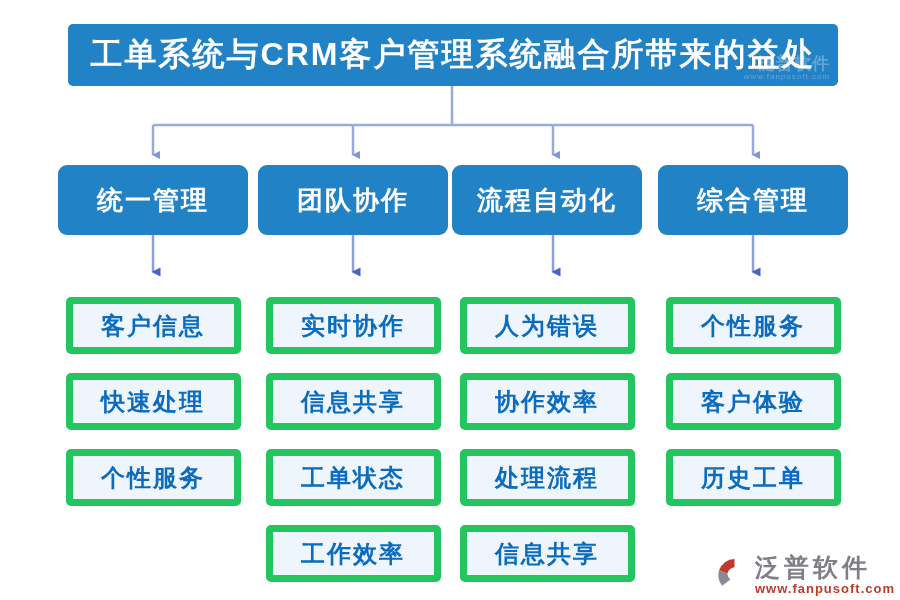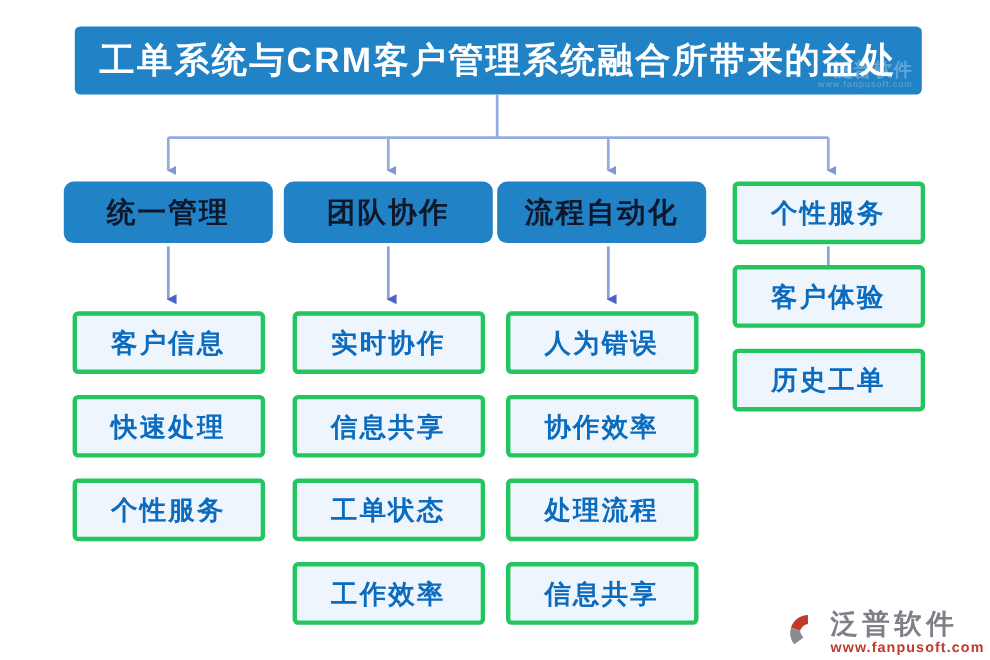--- a/index.html
+++ b/index.html
@@ -29,29 +29,29 @@
   .title-watermark .wm-url{font-size:8px;letter-spacing:1px;}
   
   .connectors{position:absolute;left:0;top:0;width:900px;height:600px;pointer-events:none;}
   
   .col{
     position:absolute;top:165px;width:190px;
     display:flex;flex-direction:column;align-items:center;
   }
   .col.c1{left:58px}.col.c2{left:258px}.col.c3{left:452px}.col.c4{left:658px}
   .branch-header{
-    width:190px;height:56px;box-sizing:border-box;
+    width:190px;height:70px;box-sizing:border-box;
     background:#2182c6;border-radius:9px;
     display:flex;align-items:center;justify-content:center;
-    color:#0f172a;font-size:26px;font-weight:bold;letter-spacing:2px;
+    color:#ffffff;font-size:26px;font-weight:bold;letter-spacing:2px;
     margin-bottom:62px;white-space:nowrap;font-family:Liberation Mono, monospace;
   }
   .child-box{
     width:175px;height:57px;box-sizing:border-box;
-    background:#eef5fc;border:4px solid #22c55e;border-radius:5px;
+    background:#eef5fc;border:7px solid #22c55e;border-radius:5px;
     display:flex;align-items:center;justify-content:center;
     color:#0b6bbe;font-size:24px;font-weight:bold;letter-spacing:2px;
     margin-bottom:19px;white-space:nowrap;
   }
   
   .logo{
     position:absolute;right:5px;bottom:5px;
     display:flex;align-items:center;
   }
   .logo-icon{width:37px;height:37px;margin-right:2px;flex:0 0 auto;}
@@ -114,20 +114,21 @@
 
   <div class="col c3">
     <div class="branch-header">流程自动化</div>
     <div class="child-box">人为错误</div>
     <div class="child-box">协作效率</div>
     <div class="child-box">处理流程</div>
     <div class="child-box">信息共享</div>
   </div>
 
   <div class="col c4">
+    <div class="branch-header">综合管理</div>
     <div class="child-box">个性服务</div>
     <div class="child-box">客户体验</div>
     <div class="child-box">历史工单</div>
   </div>
 
   <div class="logo">
     <span class="logo-icon">
       <svg viewBox="0 0 36 36" width="37" height="37">
         <path d="M18,2 A16,16 0 0,0 3,13 L11,16 A9,9 0 0,1 18,10 Z" fill="#c0392b"></path>
         <path d="M3,13 A16,16 0 0,0 6,28 L14,22 A9,9 0 0,1 11,16 Z" fill="#8a8a92"></path>

